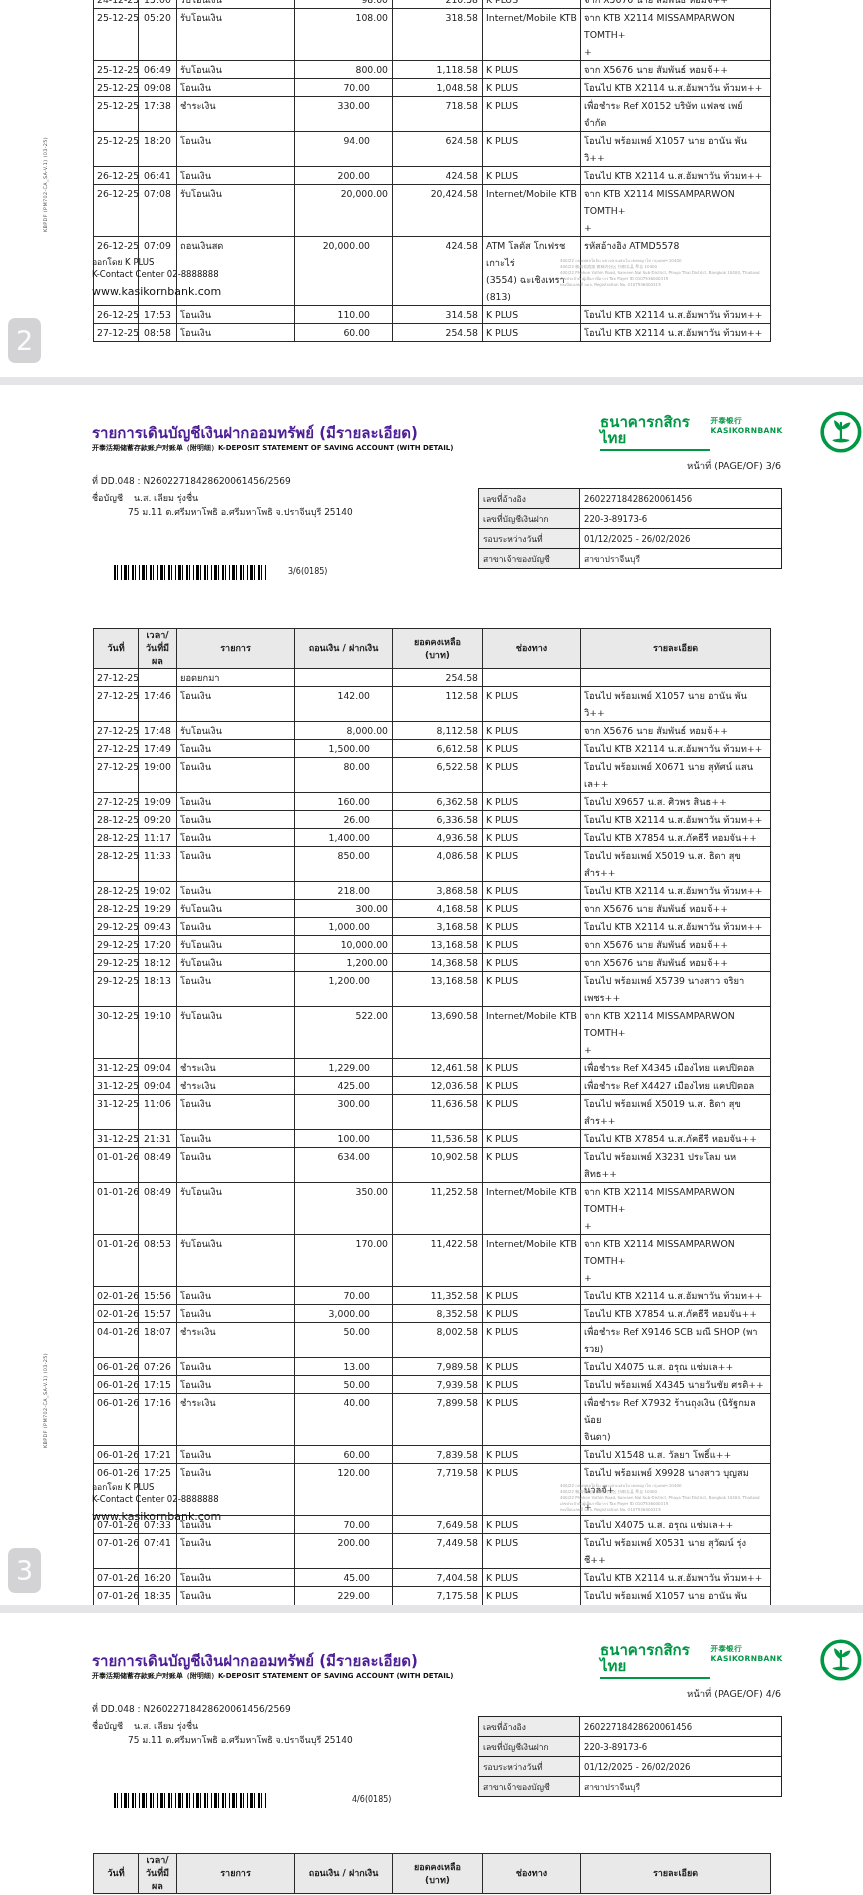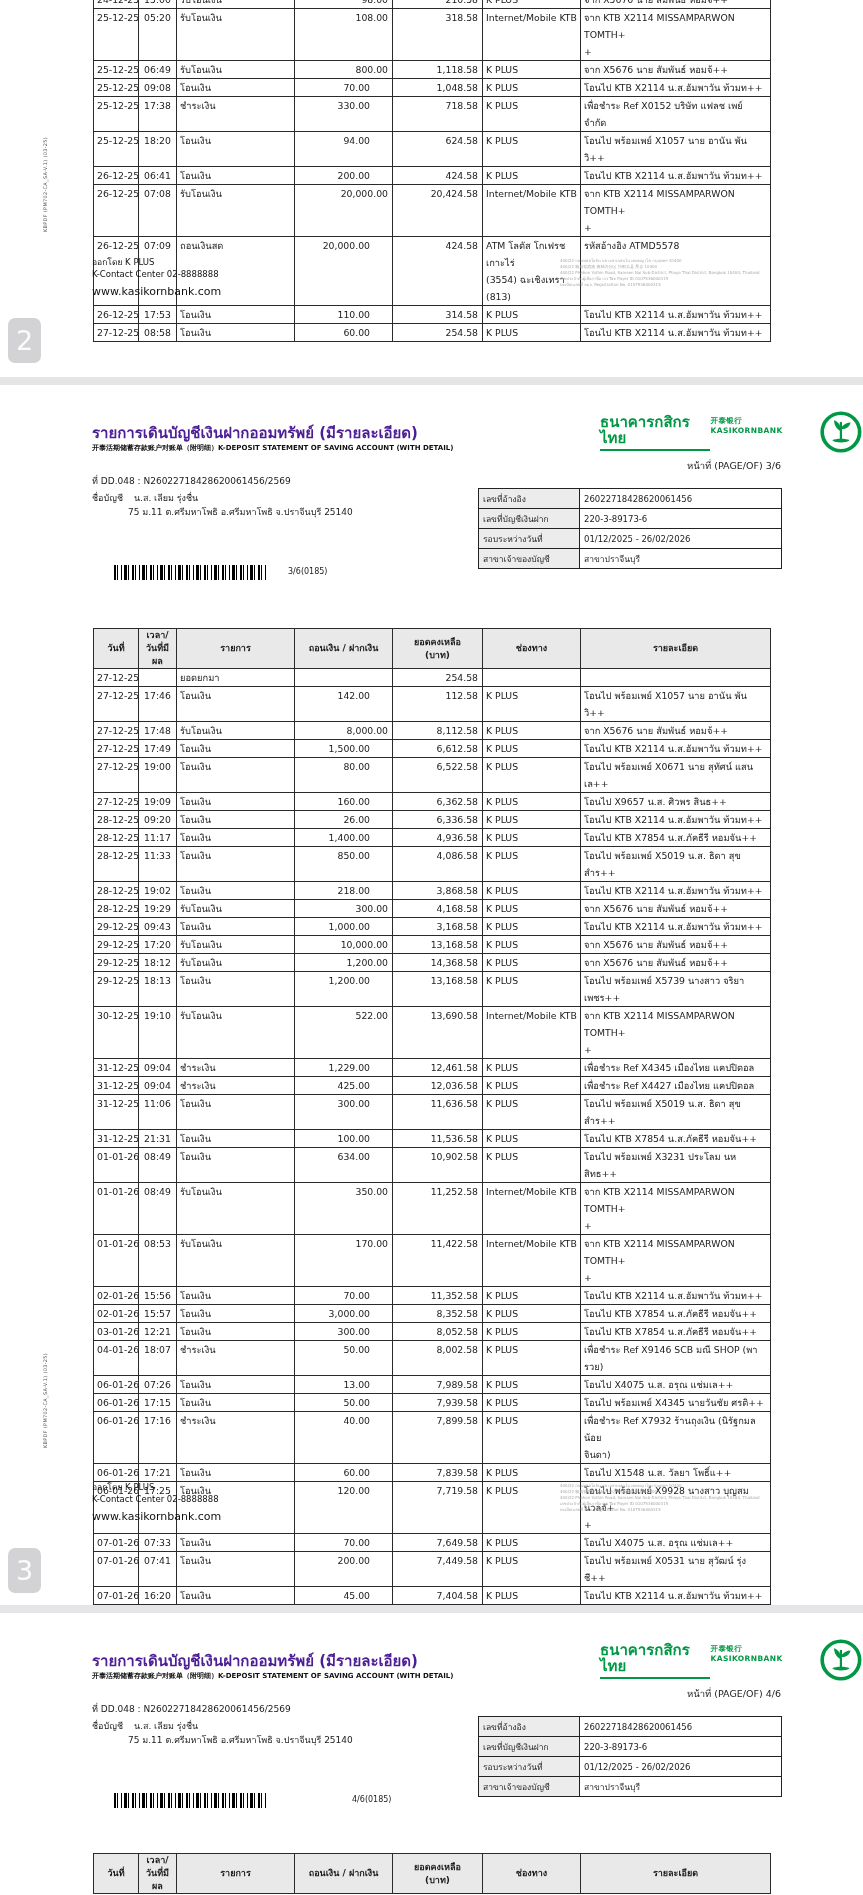--- a/index.html
+++ b/index.html
@@ -510,29 +510,20 @@
           <tr>
             <td class="c-date">02-01-26</td>
             <td class="c-time">15:57</td>
             <td class="c-item">โอนเงิน</td>
             <td class="c-amt amt-wd">3,000.00</td>
             <td class="c-bal">8,352.58</td>
             <td class="c-ch">K PLUS</td>
             <td class="c-det">โอนไป KTB X7854 น.ส.ภัคธีรี หอมจัน++</td>
           </tr>
           <tr>
-            <td class="c-date">03-01-26</td>
-            <td class="c-time">12:21</td>
-            <td class="c-item">โอนเงิน</td>
-            <td class="c-amt amt-wd">300.00</td>
-            <td class="c-bal">8,052.58</td>
-            <td class="c-ch">K PLUS</td>
-            <td class="c-det">โอนไป KTB X7854 น.ส.ภัคธีรี หอมจัน++</td>
-          </tr>
-          <tr>
             <td class="c-date">04-01-26</td>
             <td class="c-time">18:07</td>
             <td class="c-item">ชำระเงิน</td>
             <td class="c-amt amt-wd">50.00</td>
             <td class="c-bal">8,002.58</td>
             <td class="c-ch">K PLUS</td>
             <td class="c-det">เพื่อชำระ Ref X9146 SCB มณี SHOP (พารวย)</td>
           </tr>
           <tr>
             <td class="c-date">06-01-26</td>

